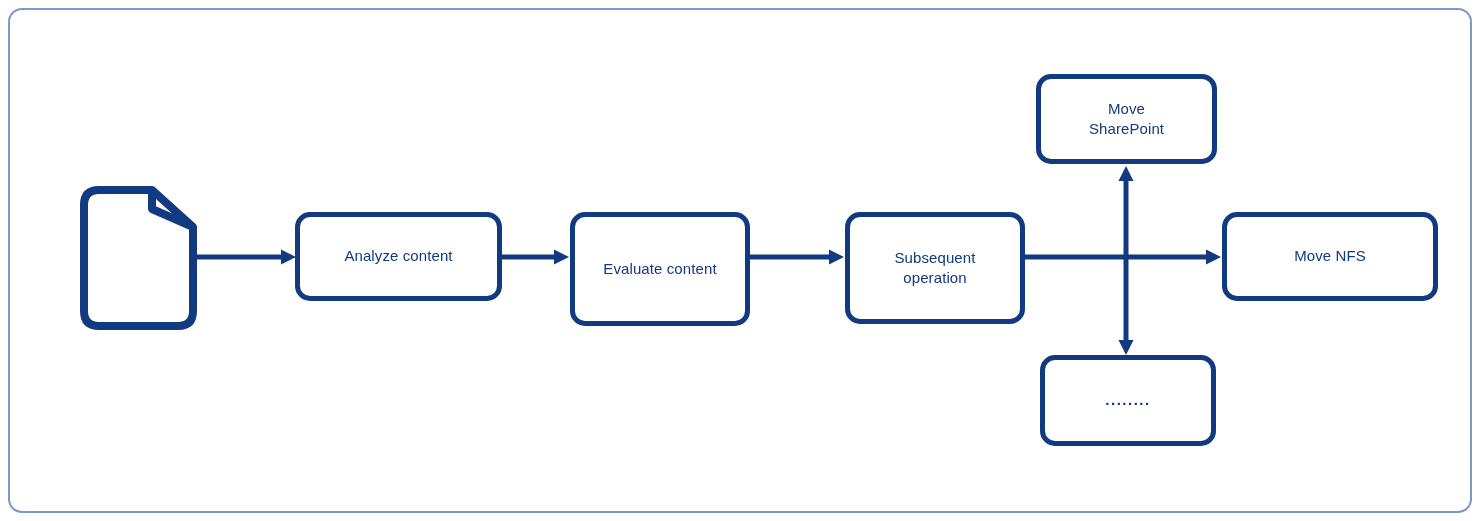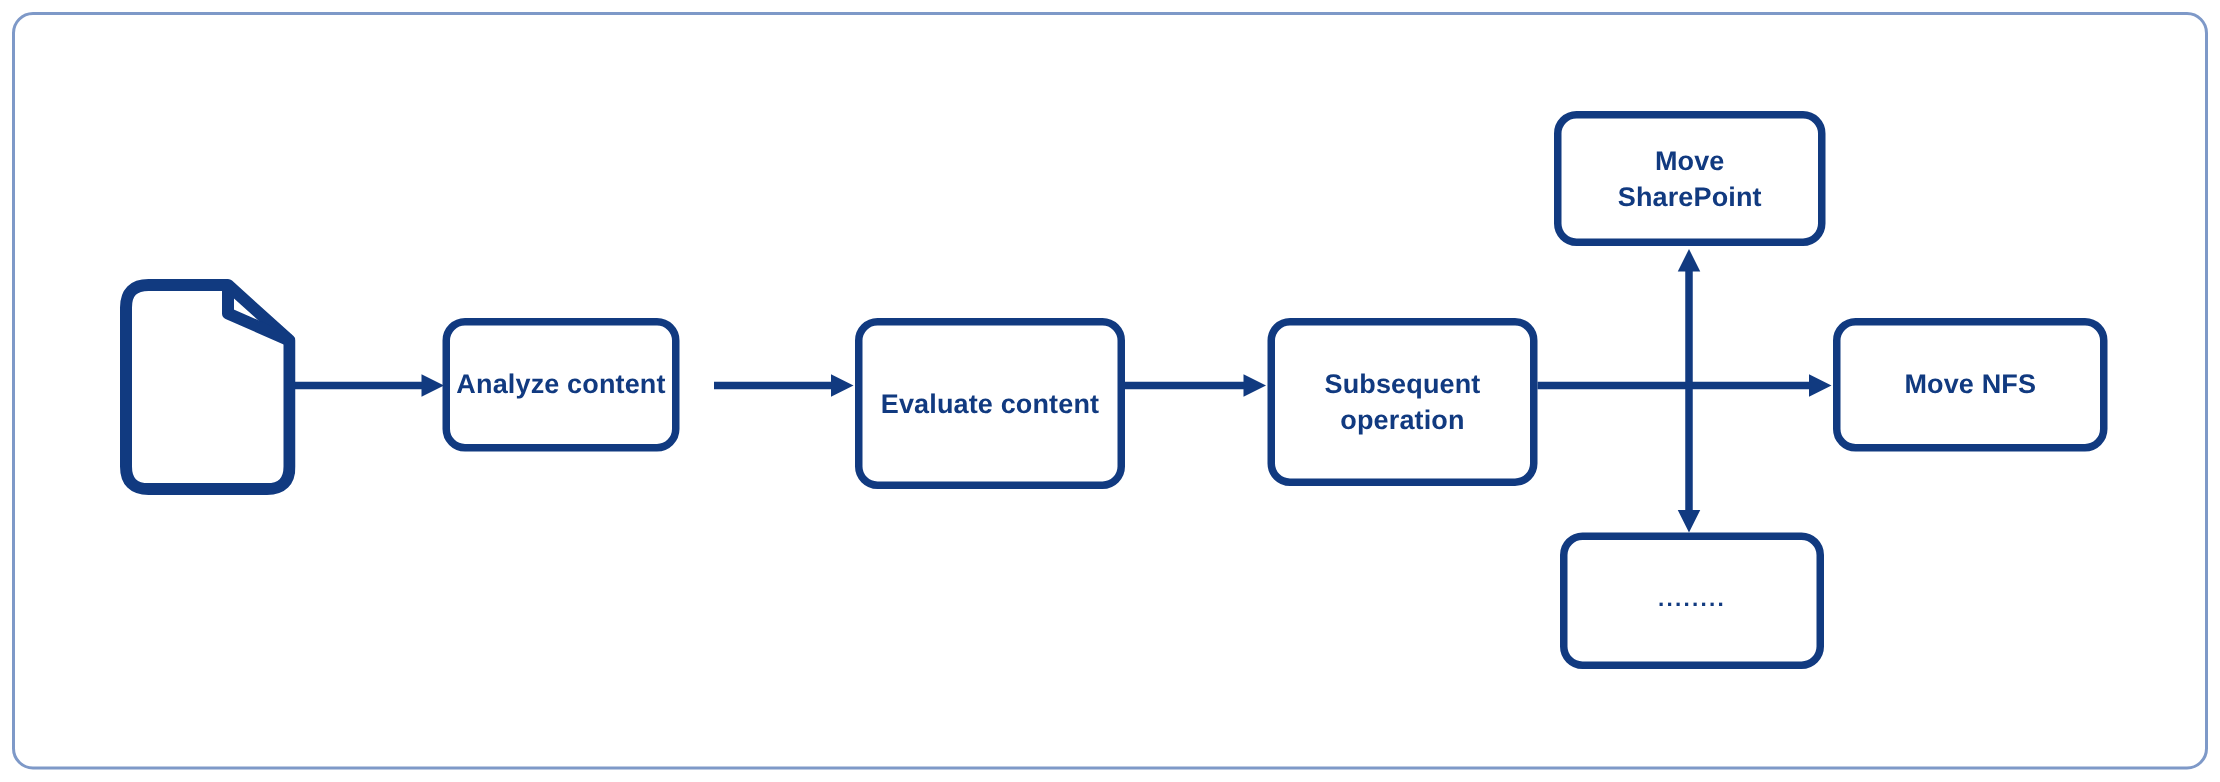--- a/index.html
+++ b/index.html
@@ -46,42 +46,42 @@
     border: 5px solid var(--primary);
     border-radius: 15px;
     background: var(--canvas-bg);
     display: flex;
     align-items: center;
     justify-content: center;
     text-align: center;
   }
   .node-label {
     color: var(--primary);
-    font-size: 18px;
-    font-weight: 700;
+    font-size: 15px;
+    font-weight: 400;
     line-height: 1.35;
     white-space: pre-line;
     letter-spacing: 0.1px;
   }
   .node-label.dots {
     font-size: 15px;
     font-weight: 700;
     letter-spacing: 1.5px;
   }
   .doc-icon-wrap {
     position: absolute;
     left: 80px; top: 186px;
     width: 117px; height: 144px;
   }
   .doc-icon-wrap svg { display: block; width: 100%; height: 100%; }
 
-  #node-analyze       { left: 295px;  top: 212px; width: 158px; height: 89px; }
+  #node-analyze       { left: 295px;  top: 212px; width: 207px; height: 89px; }
   #node-evaluate      { left: 570px;  top: 212px; width: 180px; height: 114px; }
   #node-subsequent    { left: 845px;  top: 212px; width: 180px; height: 112px; }
-  #node-move-nfs      { left: 1222px; top: 212px; width: 183px; height: 89px; }
+  #node-move-nfs      { left: 1222px; top: 212px; width: 216px; height: 89px; }
   #node-move-sharepoint { left: 1036px; top: 74px;  width: 181px; height: 90px; }
   #node-other         { left: 1040px; top: 355px; width: 176px; height: 91px; }
 </style>
 </head>
 <body>
 
 <div class="canvas">
 
   <div class="frame"></div>
 

